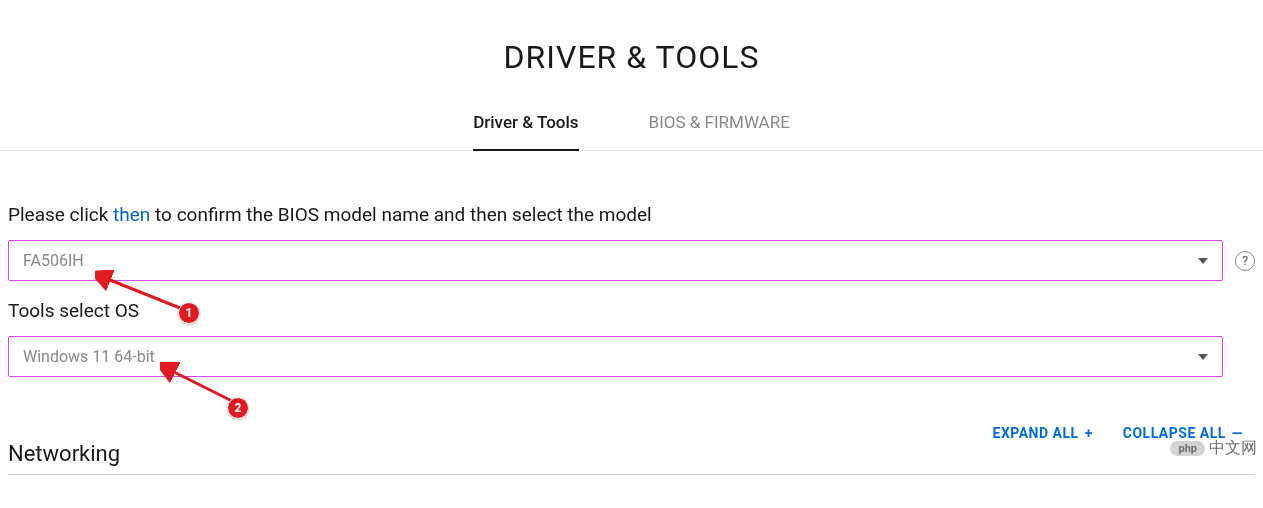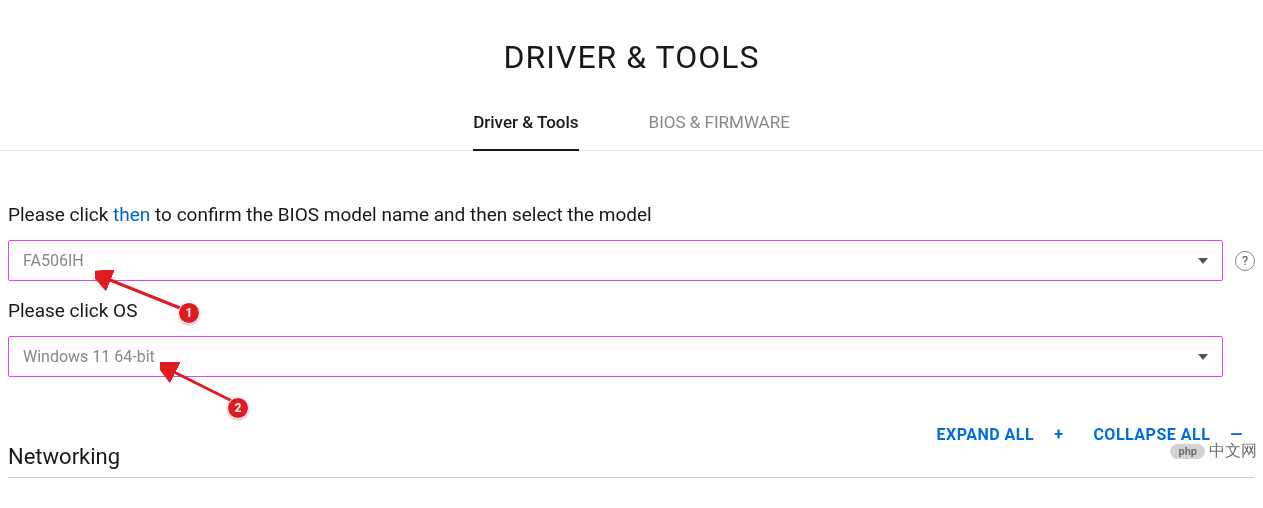--- a/index.html
+++ b/index.html
@@ -110,28 +110,28 @@
       margin-top: 6px;
     }
     .bottom-controls {
       display: flex;
       justify-content: flex-end;
       gap: 30px;
       margin-top: 48px;
       padding-right: 12px;
     }
     .control-link {
-      font-size: 16px;
+      font-size: 14px;
       font-weight: 700;
       color: #006ce1;
       cursor: pointer;
       letter-spacing: 0.5px;
       display: flex;
       align-items: center;
-      gap: 20px;
+      gap: 6px;
     }
     .section-title {
       font-size: 22px;
       color: #181818;
       padding-left: 0;
       font-weight: 400;
     }
     .section-divider {
       border: none;
       border-top: 1px solid #cccccc;
@@ -200,21 +200,21 @@
   </div>
 
   <div class="select-row">
     <div class="select-box">
       <span class="select-value">FA506IH</span>
       <span class="chevron"></span>
     </div>
     <div class="help-icon">?</div>
   </div>
 
-  <div class="os-label">Please click OS</div>
+  <div class="os-label">Tools select OS</div>
 
   <div class="select-row" style="padding-right: 32px;">
     <div class="select-box">
       <span class="select-value">Windows 11 64-bit</span>
       <span class="chevron"></span>
     </div>
   </div>
 
   <div class="bottom-controls">
     <div class="control-link">

